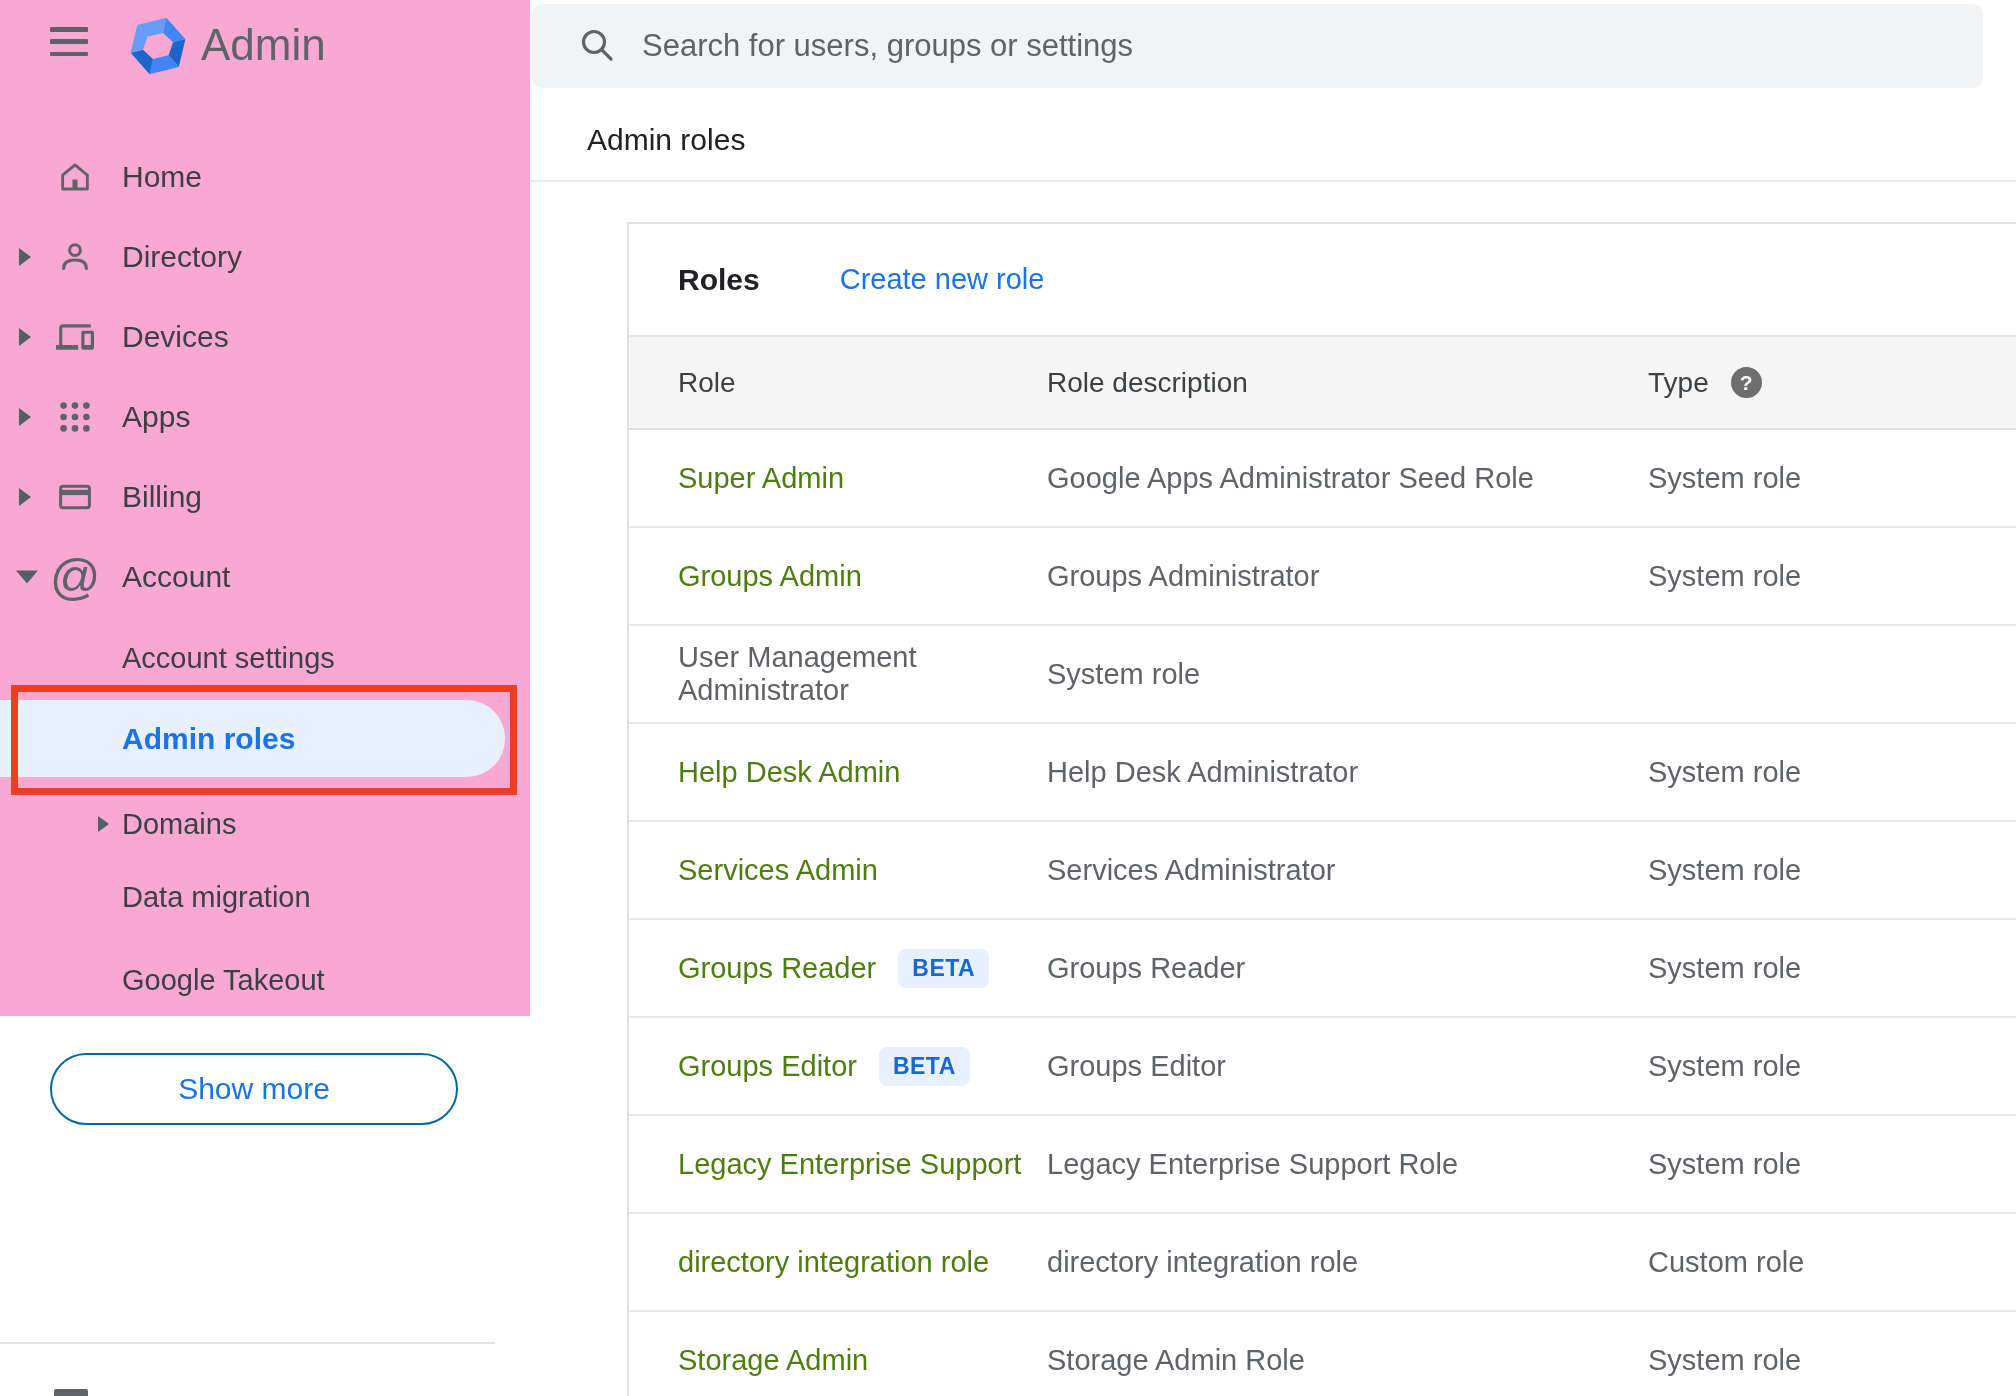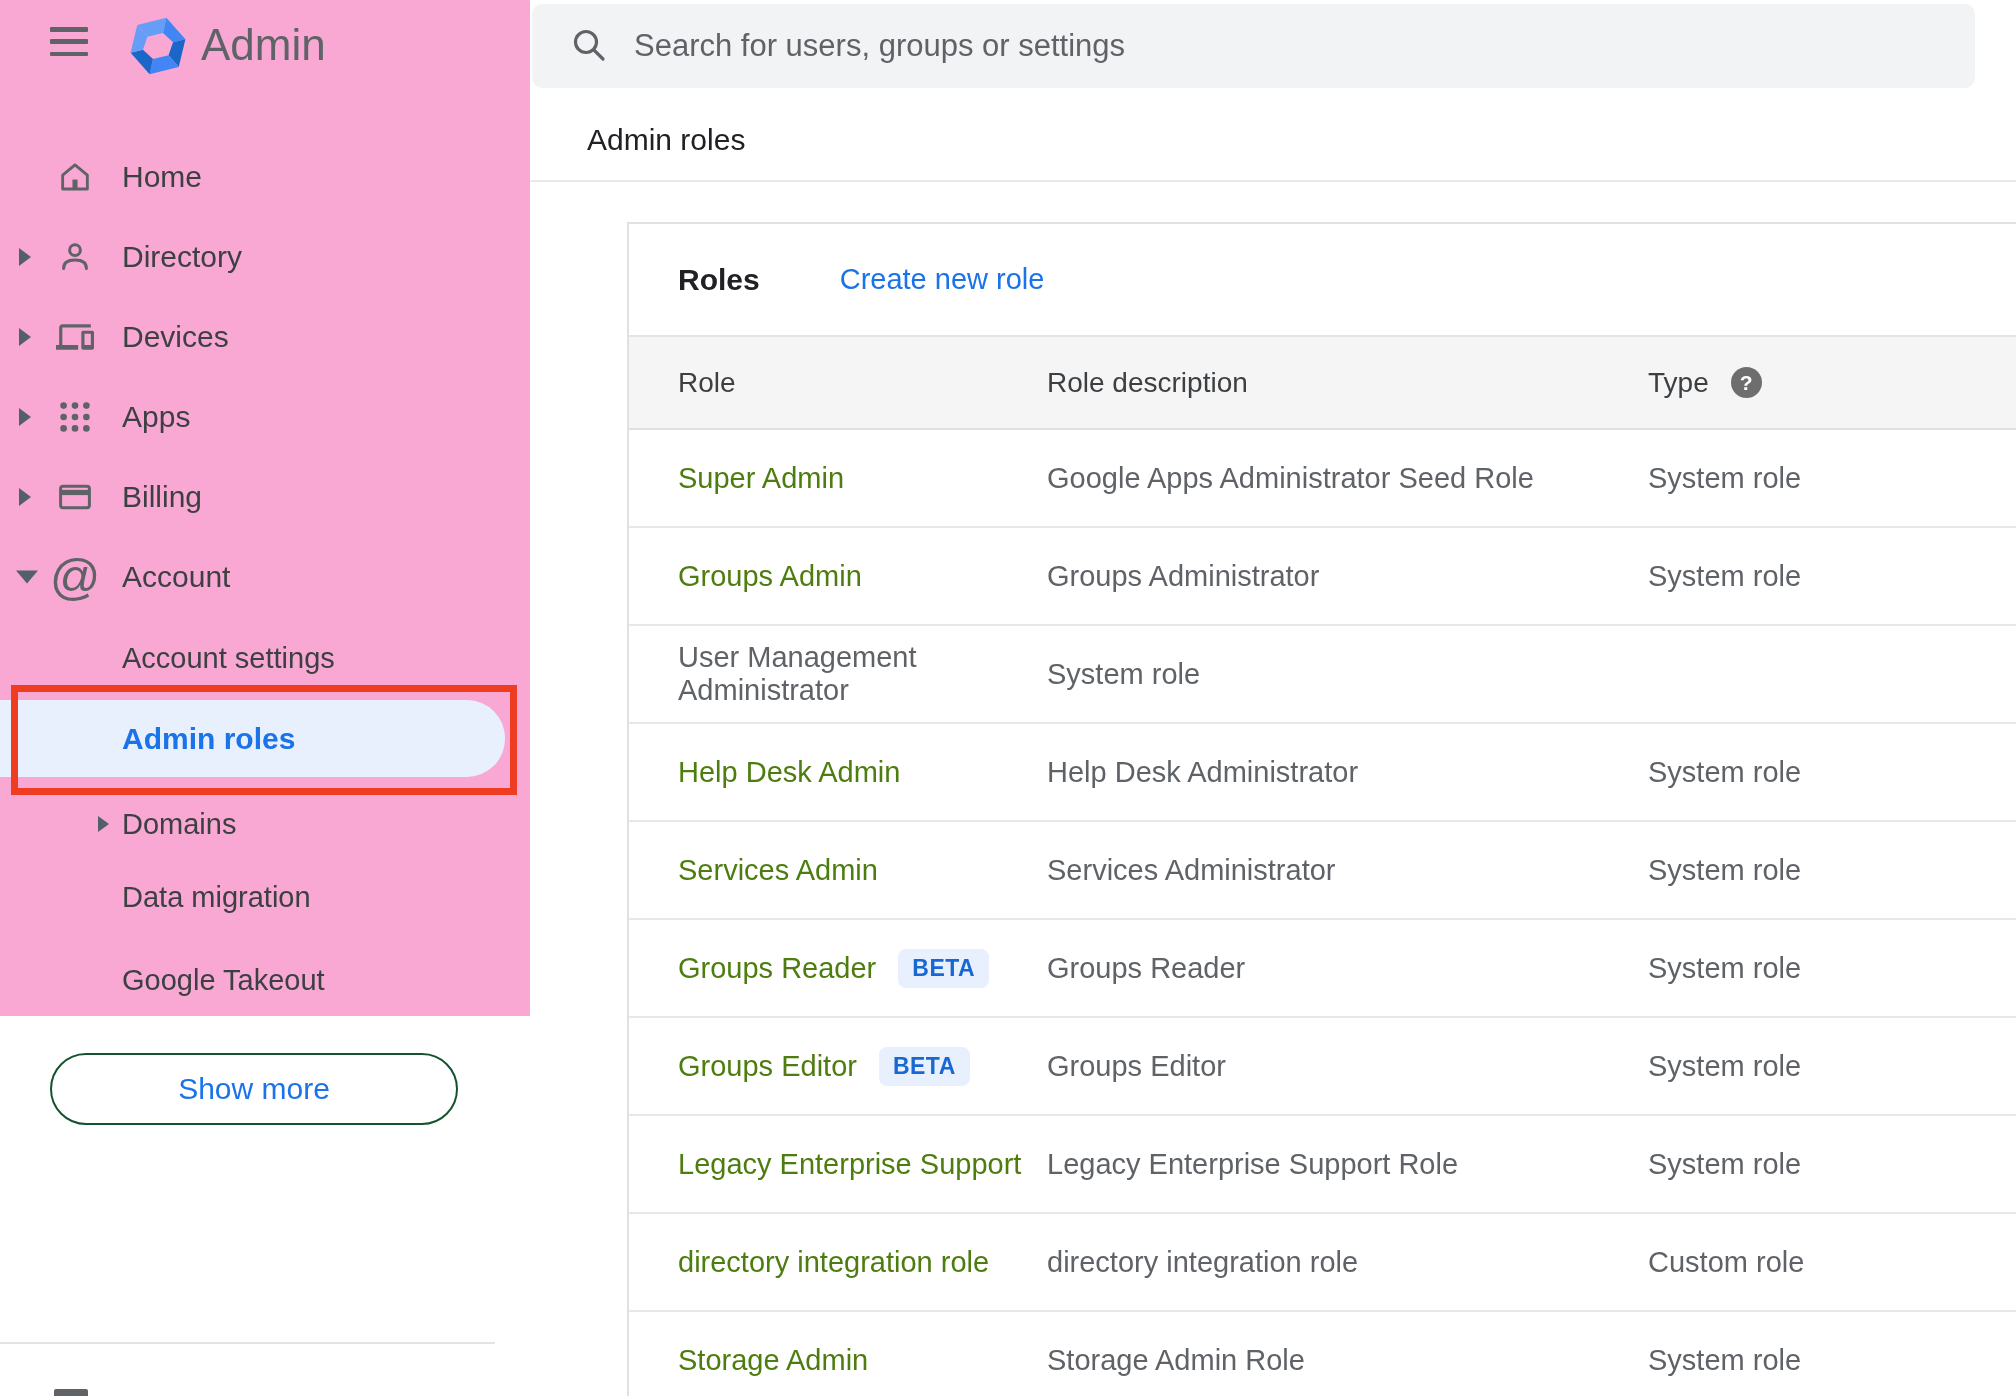--- a/index.html
+++ b/index.html
@@ -9,21 +9,21 @@
     -webkit-font-smoothing:antialiased;
   }
   
   .hamburger{position:absolute;left:50px;top:27px;width:38px;height:29px;
     display:flex;flex-direction:column;justify-content:space-between;cursor:pointer;}
   .hamburger span{display:block;height:4.5px;background:#5f6368;border-radius:1px;}
   .logo{position:absolute;left:128px;top:16px;width:60px;height:60px;}
   .logo-text{position:absolute;left:201px;top:14px;height:62px;line-height:62px;
     font-size:44px;color:#5f6368;letter-spacing:0;}
   .searchbar{position:absolute;left:532px;top:4px;width:1443px;height:84px;
-    background:#f1f3f4;border-radius:10px;display:flex;align-items:center;cursor:text;}
+    background:#f1f3f4;border-radius:10px;display:flex;align-items:center;cursor:text;padding-left:8px;}
   .search-icon{margin-left:38px;width:40px;height:40px;flex:0 0 auto;}
   .search-ph{margin-left:24px;font-size:31px;color:#5f6368;}
   
   .sidebar{position:absolute;left:0;top:0;width:530px;height:1016px;background:#f9a8d4;}
   .nav-item{position:absolute;left:0;width:530px;height:80px;cursor:pointer;}
   .nav-item .label{position:absolute;left:122px;top:0;height:100%;display:flex;
     align-items:center;font-size:30px;color:#3c4043;white-space:nowrap;}
   .nav-item .icon{position:absolute;left:56px;top:50%;transform:translateY(-50%);
     width:38px;height:38px;display:flex;align-items:center;justify-content:center;}
   .arr-r{position:absolute;left:19px;top:50%;transform:translateY(-50%);width:0;height:0;
@@ -35,21 +35,21 @@
   .si-6{top:618px}.si-8{top:784px}.si-9{top:857px}.si-10{top:940px}
   .si-8 .sub-arr{left:98px;border-top-width:8px;border-bottom-width:8px;border-left-width:11px;}
   .sub .label{left:122px;font-size:29px;}
   .active-pill{position:absolute;left:0;top:700px;width:505px;height:77px;background:#e8f0fe;
     border-radius:0 38px 38px 0;cursor:pointer;}
   .active-pill .label{position:absolute;left:122px;top:0;height:100%;display:flex;align-items:center;
     font-size:30px;font-weight:700;color:#1a73e8;}
   .annotation-box{position:absolute;left:11px;top:685px;width:506px;height:110px;
     border:7px solid #ef3d23;box-sizing:border-box;z-index:6;pointer-events:none;}
   .show-more{position:absolute;left:50px;top:1053px;width:408px;height:72px;background:#fff;
-    border:2px solid #14532d;border-radius:37px;display:flex;align-items:center;justify-content:center;
+    border:2px solid #0369a1;border-radius:37px;display:flex;align-items:center;justify-content:center;
     font-size:30px;font-weight:500;color:#1a73e8;cursor:pointer;box-sizing:border-box;}
   .sidebar-divider{position:absolute;left:0;top:1342px;width:495px;height:2px;background:#e3e3e3;}
   .cut-icon{position:absolute;left:54px;top:1389px;width:34px;height:7px;background:#5f6368;
     border-radius:2px 2px 0 0;}
   
   .breadcrumb{position:absolute;left:587px;top:123px;font-size:30px;color:#202124;}
   .top-divider{position:absolute;left:530px;top:180px;width:1486px;height:2px;background:#e8eaed;}
   .card{position:absolute;left:627px;top:222px;width:1400px;height:1250px;background:#fff;
     border:2px solid #dfe1e5;box-sizing:border-box;}
   .card-header{height:111px;display:flex;align-items:center;padding-left:49px;}

